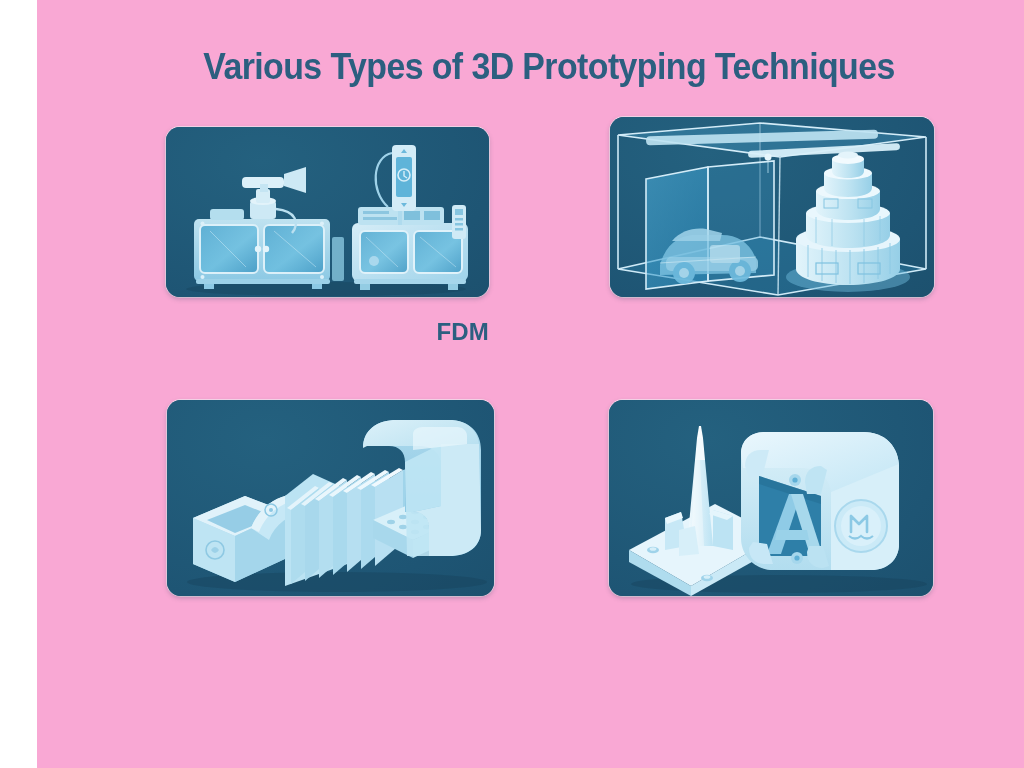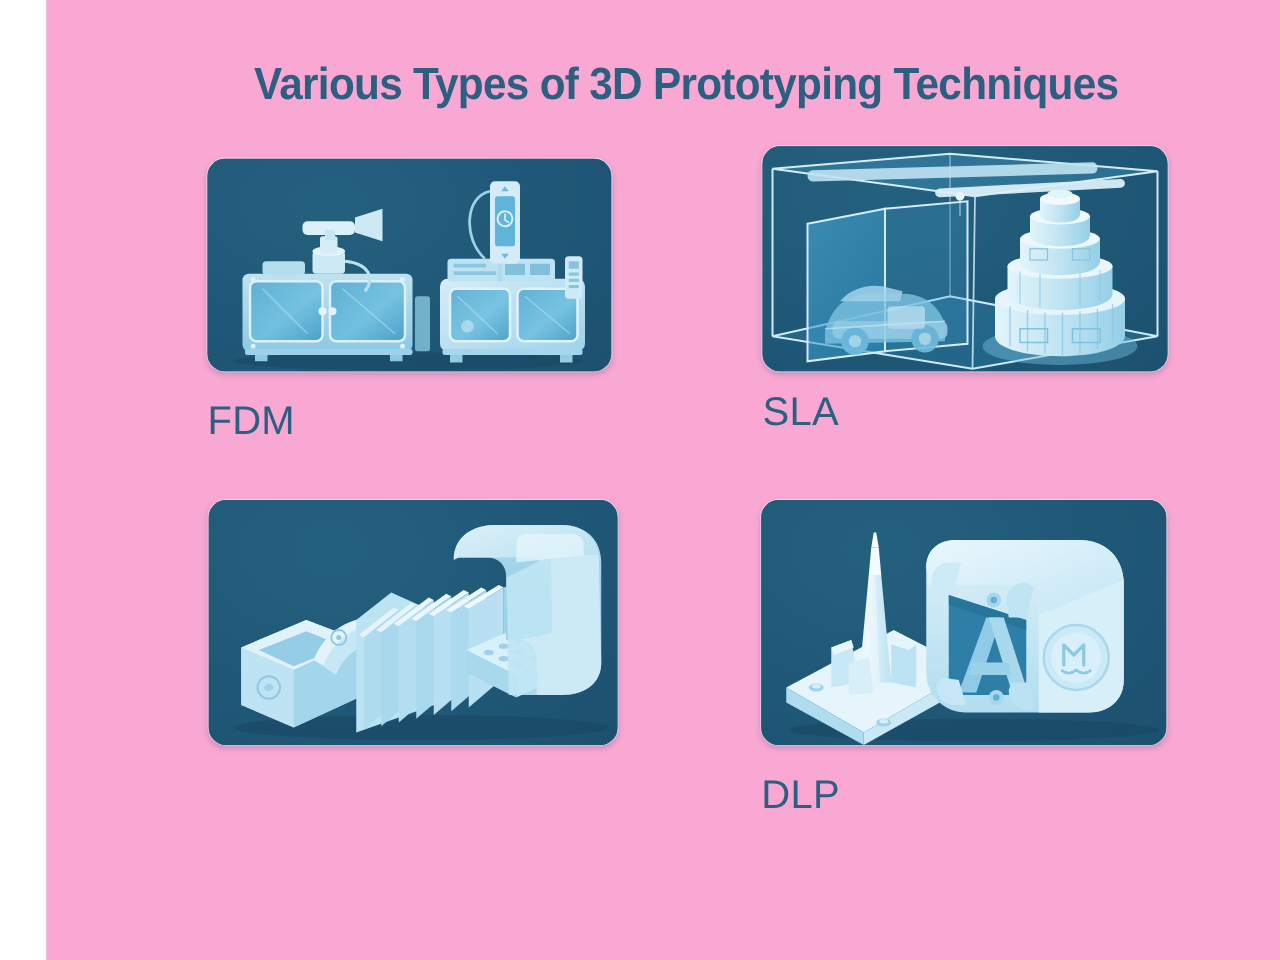--- a/index.html
+++ b/index.html
@@ -36,24 +36,24 @@
   }
   .card .bg{ position:absolute; inset:0;
     background:
       radial-gradient(120% 140% at 30% 20%, #24617F 0%, #1E5574 60%, #1B4D69 100%);
   }
   .card svg{ position:absolute; inset:0; width:100%; height:100%; display:block; }
 
   .label{
     position:absolute;
     width:100%;
-    text-align:left;
+    text-align:right;
     color:#2C5F80;
-    font-weight:normal;
-    font-size:32px;
+    font-weight:bold;
+    font-size:24px;
     letter-spacing:0.2px;
     font-family:"Liberation Sans", sans-serif;
   }
 
   #card-fdm{ left:129px; top:127px; width:323px; height:170px; }
   #card-sla{ left:573px; top:117px; width:324px; height:180px; }
   #card-sm { left:130px; top:400px; width:327px; height:196px; }
   #card-dlp{ left:572px; top:400px; width:324px; height:196px; }
 
   #label-fdm{ left:129px; top:318px; width:323px; }
@@ -233,21 +233,20 @@
 
           <path d="M214 56 L214 71 C214 77 225 80 238 80 C251 80 262 77 262 71 L262 56 Z" fill="url(#gTier)"></path>
           <ellipse cx="238" cy="56" rx="24" ry="6.5" fill="#EEF9FE"></ellipse>
 
           <path d="M222 42 L222 54 C222 59 229 61 238 61 C247 61 254 59 254 54 L254 42 Z" fill="url(#gTier)"></path>
           <ellipse cx="238" cy="42" rx="16" ry="5" fill="#F2FAFE"></ellipse>
           <ellipse cx="238" cy="38" rx="10" ry="3.4" fill="#E4F4FB"></ellipse>
         </g>
       </svg>
     </div>
-    <div class="label" id="label-sla">SLA</div>
 
     <div class="card" id="card-sm">
       <div class="bg"></div>
       <svg viewBox="0 0 327 196" preserveAspectRatio="none">
         <defs>
           <linearGradient id="gSmTop" x1="0" y1="0" x2="1" y2="1">
             <stop offset="0" stop-color="#DCF1F9"></stop>
               <stop offset="1" stop-color="#AFDCEE"></stop>
           </linearGradient>
           <linearGradient id="gSmSide" x1="0" y1="0" x2="0" y2="1">
@@ -405,16 +404,15 @@
             <circle cx="188" cy="158" r="2.6" fill="#5FB0D6"></circle>
 
           <circle cx="252" cy="126" r="26" fill="#CBEAF7"></circle>
           <circle cx="252" cy="126" r="26" fill="none" stroke="#A9D8ED" stroke-width="2"></circle>
           <circle cx="252" cy="126" r="20" fill="#D9F0FA"></circle>
           <path d="M242 116 L242 132 M242 116 L250 124 M250 124 L258 116 M258 116 L258 132" stroke="#8CC9E5" stroke-width="2.6" fill="none" stroke-linecap="round"></path>
           <path d="M240 136 q6 5 12 0 q6 5 12 0" stroke="#8CC9E5" stroke-width="2.2" fill="none"></path>
         </g>
       </svg>
     </div>
-    <div class="label" id="label-dlp">DLP</div>
 
   </div>
 </div>
 
 </body></html>

